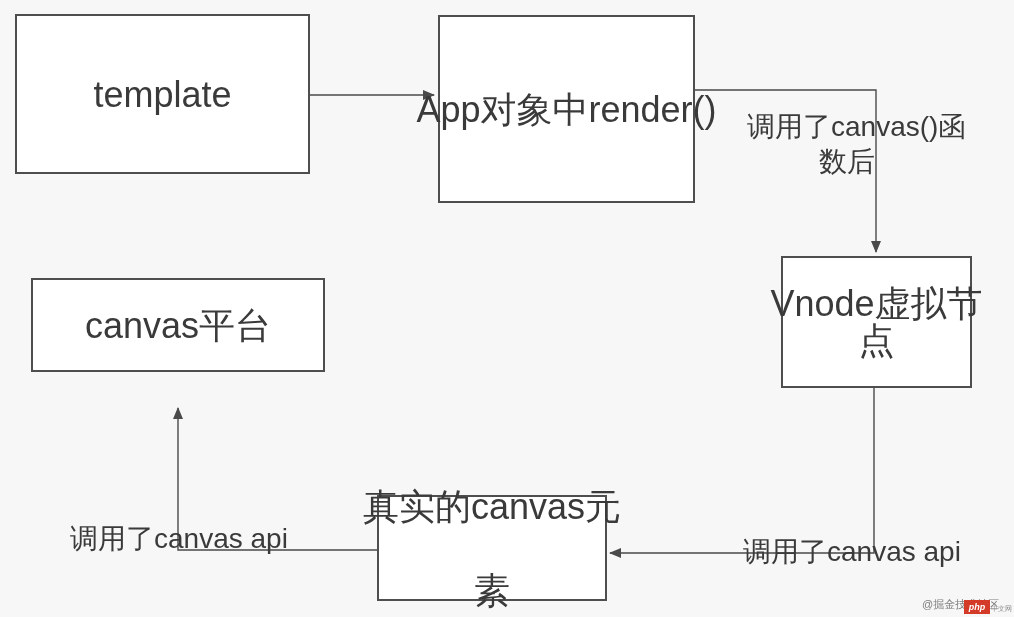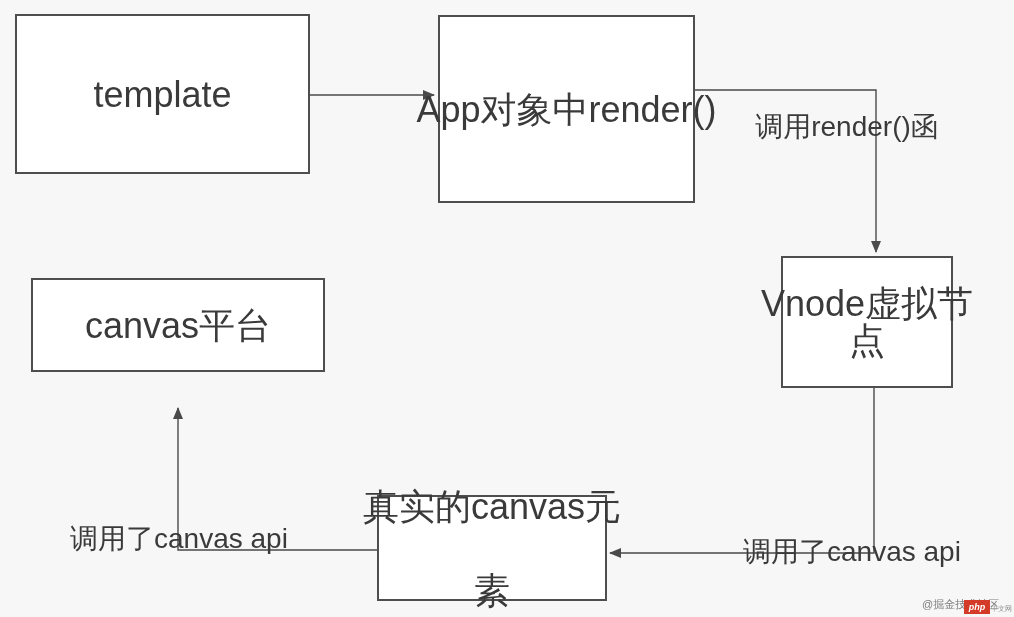--- a/index.html
+++ b/index.html
@@ -41,21 +41,21 @@
     font-size: 28px;
     line-height: 35px;
     color: #3a3a3a;
     text-align: center;
   }
   .edge-label span { display: block; white-space: nowrap; }
   .single { white-space: nowrap; margin-top: 42px; }
   
   #node-template        { left: 15px;  top: 14px;  width: 295px; height: 160px; }
   #node-app-render      { left: 438px; top: 15px;  width: 257px; height: 188px; }
-  #node-vnode           { left: 781px; top: 256px; width: 172px; height: 132px; }
+  #node-vnode           { left: 781px; top: 256px; width: 191px; height: 132px; }
   #node-real-canvas     { left: 377px; top: 495px; width: 230px; height: 106px; gap: 47px; }
   #node-canvas-platform { left: 31px;  top: 278px; width: 294px; height: 94px; }
   
   #label-render-call { left: 747px; top: 109px; width: 200px; }
   #label-api-right   { left: 743px; top: 492px; }
   #label-api-left    { left: 70px;  top: 479px; }
   
   #watermark {
     position: absolute;
     left: 922px;
@@ -128,21 +128,22 @@
   <div id="node-real-canvas" class="node">
     <span>真实的canvas元</span>
     <span>素</span>
   </div>
 
   <div id="node-canvas-platform" class="node">
     <span>canvas平台</span>
   </div>
 
   <div id="label-render-call" class="edge-label">
-    <span>调用render()函</span>
+    <span>调用了canvas()函</span>
+    <span>数后</span>
   </div>
 
   <div id="label-api-right" class="edge-label single">调用了canvas api</div>
 
   <div id="label-api-left" class="edge-label single">调用了canvas api</div>
 
   <div id="watermark">
     <span id="watermark-text">@掘金技术社区</span>
     <span id="watermark-badge" style="background: rgb(212, 58, 40);">php</span>
     <span id="watermark-suffix">中文网</span>

